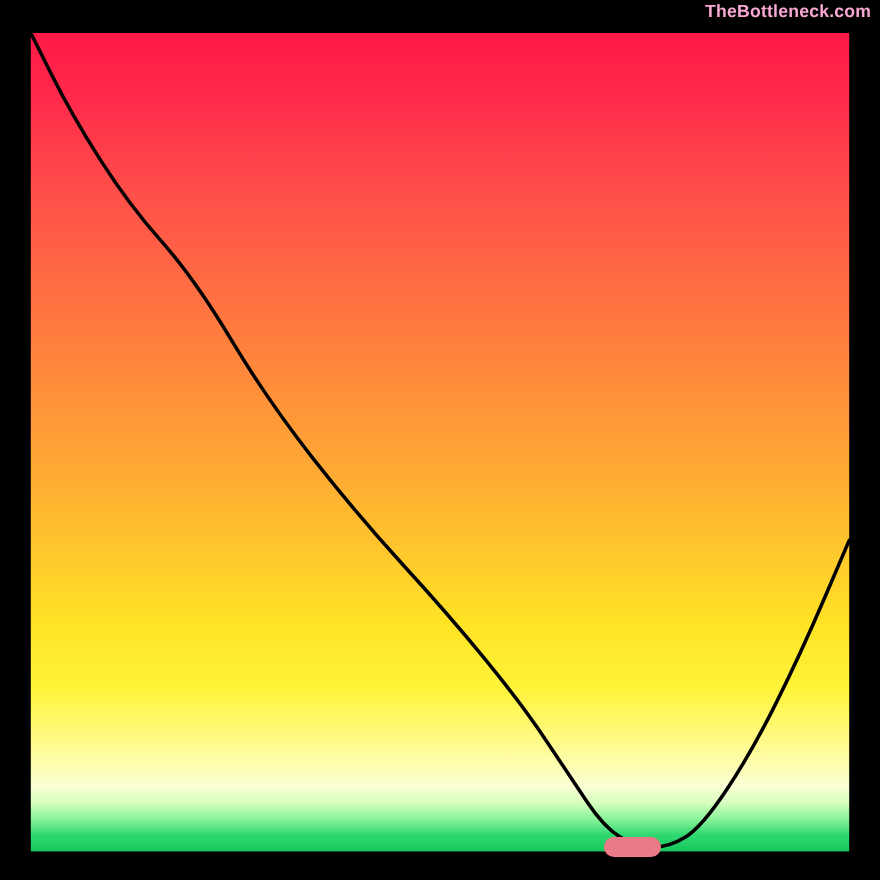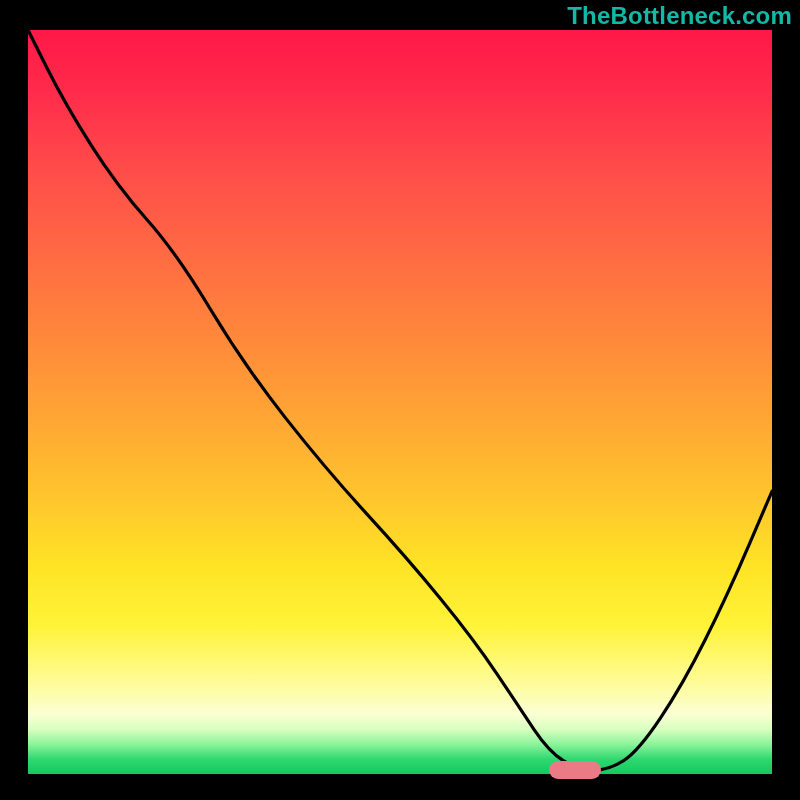--- a/index.html
+++ b/index.html
@@ -15,23 +15,23 @@
     left: 0;
     top: 0;
     width: 800px;
     height: 800px;
     background: #000;
   }
   .watermark {
     position: absolute;
     top: 2px;
     right: 8px;
-    color: #14b8a6;
+    color: #f9a8d4;
     font-family: Arial, Helvetica, sans-serif;
-    font-size: 24px;
+    font-size: 16px;
     font-weight: 600;
     letter-spacing: 0.2px;
     margin-left: 40px;
   }
   .plot {
     position: absolute;
     left: 28px;
     top: 30px;
     width: 744px;
     height: 744px;

